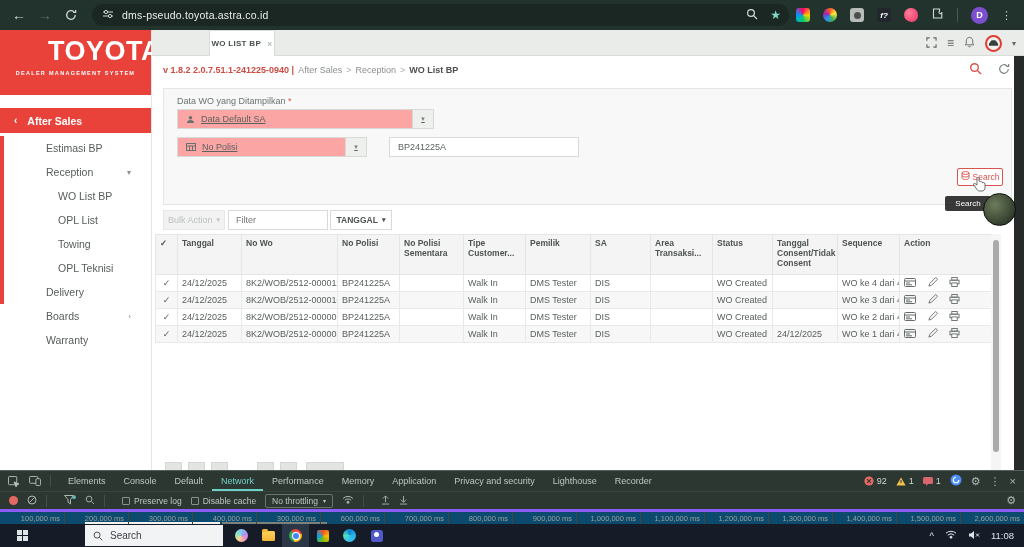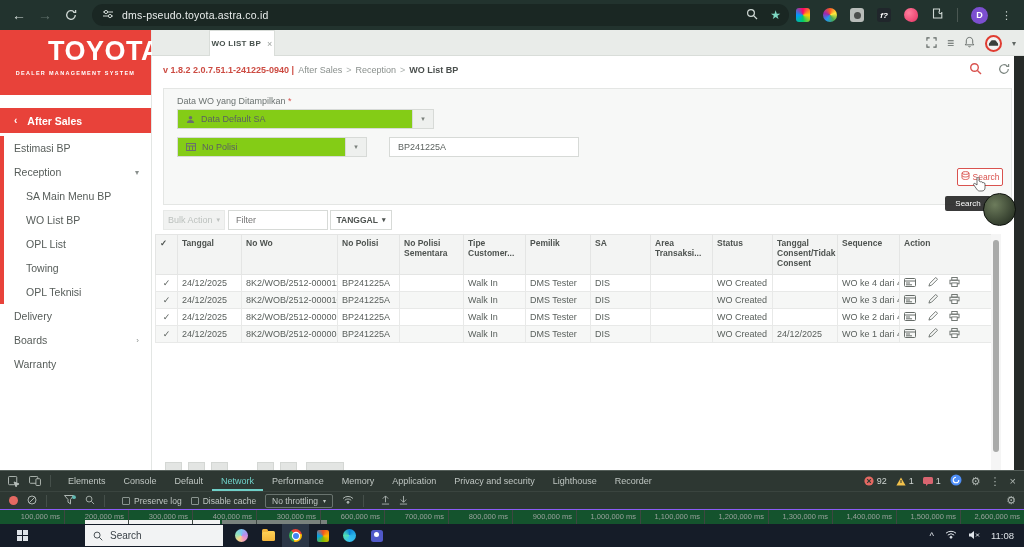--- a/index.html
+++ b/index.html
@@ -29,21 +29,21 @@
 
   
   .sidebar { position:absolute; left:0; top:30px; width:152px; height:440px; background:#fff;
              border-right:1px solid #e3e6e4; }
   .brand { height:65px; background:#e8423a; color:#fff; text-align:center; padding-top:7px; }
   .brand-title { font-size:27px; font-weight:bold; letter-spacing:.5px; line-height:1.1;padding-left:48px; }
   .brand-sub { font-size:5.5px; font-weight:bold; letter-spacing:1.3px; margin-top:3px; }
   .side-section { position:absolute; left:0; top:78px; width:100%; height:25px; background:#e8423a; color:#fff;
                   display:flex; align-items:center; font-size:10.5px; font-weight:bold; }
   .side-section .chev { margin:0 10px 0 14px; font-size:10px; }
-  .menu { position:absolute; top:106px; left:0; right:0; }
+  .menu { position:absolute; top:106px; left:0; right:8px;padding-left:32px; }
   .menu-item { height:24px; display:flex; align-items:center; font-size:10.5px; color:#565c59; padding-left:14px;
                position:relative; cursor:default; }
   .menu-item.lvl2 { padding-left:26px; }
   .menu-item .mchev { position:absolute; right:12px; font-size:8px; color:#8a908d; }
   .red-stripe { position:absolute; left:0; top:106px; width:4px; height:168px; background:#e8423a; }
 
   
   .main { position:absolute; left:152px; top:30px; width:872px; height:440px; background:#fff; }
   .tabstrip { position:absolute; left:0; top:0; right:0; height:26px; background:#e9ece9; border-bottom:1px solid #d9ddd9; }
   .tab { position:absolute; top:0; height:26px; display:flex; align-items:center; justify-content:center;
@@ -61,22 +61,22 @@
   .bc-version { color:#cc4b42; font-weight:bold; }
   .bc-seg { color:#8a908d; }
   .bc-gt { color:#aab0ad; }
   .bc-current { color:#4a4f4d; font-weight:bold; }
   .bc-icons { position:absolute; right:14px; top:26px; height:28px; display:flex; align-items:center; gap:16px; }
 
   .filter-panel { position:absolute; left:11px; top:58px; width:849px; height:117px; background:#f7f8f7;
                   border:1px solid #e4e6e4; }
   .fp-label { position:absolute; left:13px; top:7px; font-size:9px; color:#6b7270; }
   .fp-label .req { color:#d9534f; }
-  .sel { position:absolute; height:20px; background:#84cc16; border:1px solid #d7dad7; display:flex; align-items:center;
-         font-size:9px; color:#5c625f; }
+  .sel { position:absolute; height:20px; background:#fca5a5; border:1px solid #d7dad7; display:flex; align-items:center;
+         font-size:9px; color:#5c625f;text-decoration:underline; }
   .sel .sel-ico { margin:0 6px 0 8px; display:flex; }
   .sel .chevbox { margin-left:auto; width:21px; height:100%; background:#eef0ee; border-left:1px solid #d7dad7;
                   display:flex; align-items:center; justify-content:center; color:#7a807c; font-size:7px; }
   .sel1 { left:13px; top:20px; width:257px; }
   .sel2 { left:13px; top:48px; width:190px; }
   .txt-input { position:absolute; left:225px; top:48px; width:190px; height:20px; border:1px solid #d7dad7;
                background:#fff; font-size:9px; color:#5c625f; padding-left:8px; font-family:"Liberation Sans",sans-serif; }
   .search-btn { position:absolute; right:8px; top:79px; width:46px; height:18px; background:#fff;
                 border:1px solid #d9534f; border-radius:2px; color:#d9534f; font-size:8.5px;
                 display:flex; align-items:center; justify-content:center; gap:3px; }
@@ -122,21 +122,21 @@
   .dt-tab.active { color:#6fd0c8; box-shadow:inset 0 -2px 0 #6fd0c8; }
   .dt-right { position:absolute; right:8px; top:0; height:20px; display:flex; align-items:center; gap:9px; }
   .dt-badge { display:flex; align-items:center; gap:3px; font-size:9px; color:#cfd5d2; }
   .dt-glyph { color:#aeb6b2; font-size:11px; }
   .dt-toolbar { position:relative; height:18px; border-top:1px solid #3a443f; display:flex; align-items:center;
                 padding-left:9px; gap:9px; font-size:8.5px; color:#bfc6c2; }
   .rec-dot { width:9px; height:9px; border-radius:50%; background:#e46962; }
   .dt-check { display:flex; align-items:center; gap:4px; }
   .dt-check .box { width:8px; height:8px; border:1px solid #8a948f; border-radius:1px; background:transparent; }
   .dt-select { border:1px solid #6a746f; border-radius:2px; padding:1px 6px; display:flex; align-items:center; gap:5px; }
-  .dt-ruler { position:relative; height:15px; background:#14532d; border-top:1px solid #8b5cf6; overflow:hidden; }
+  .dt-ruler { position:relative; height:15px; background:#0c4a6e; border-top:3px solid #8b5cf6; overflow:hidden; }
   .dt-grid { position:absolute; top:0; width:1px; height:100%; background:#3d4742; }
   .dt-tick { position:absolute; top:2px; width:66px; text-align:right; font-size:7.5px; color:#98a19c; }
   .ov-white { position:absolute; left:85px; top:10px; width:135px; height:4px; background:#f2f2f2; }
   .ov-gray  { position:absolute; left:222px; top:10px; width:105px; height:4px; background:#79827d; }
 
   
   .taskbar { position:absolute; left:0; top:524px; width:1024px; height:23px; background:#151c28; }
   .start { position:absolute; left:0; top:0; width:44px; height:23px; display:flex; align-items:center; justify-content:center; }
   .win-logo { display:grid; grid-template-columns:5px 5px; grid-template-rows:5px 5px; gap:1px; }
   .win-logo i { background:#dfe4e9; }
@@ -221,23 +221,20 @@
       <span>After Sales</span>
     </div>
     <div class="red-stripe"></div>
     <div class="menu">
       <div class="menu-item">
           <span>Estimasi BP</span>
         </div>
       <div class="menu-item">
           <span>Reception</span>
           <span class="mchev">▾</span>
-        </div>
-      <div class="menu-item lvl2">
-          <span>SA Main Menu BP</span>
         </div>
       <div class="menu-item lvl2">
           <span>WO List BP</span>
         </div>
       <div class="menu-item lvl2">
           <span>OPL List</span>
         </div>
       <div class="menu-item lvl2">
           <span>Towing</span>
         </div>

